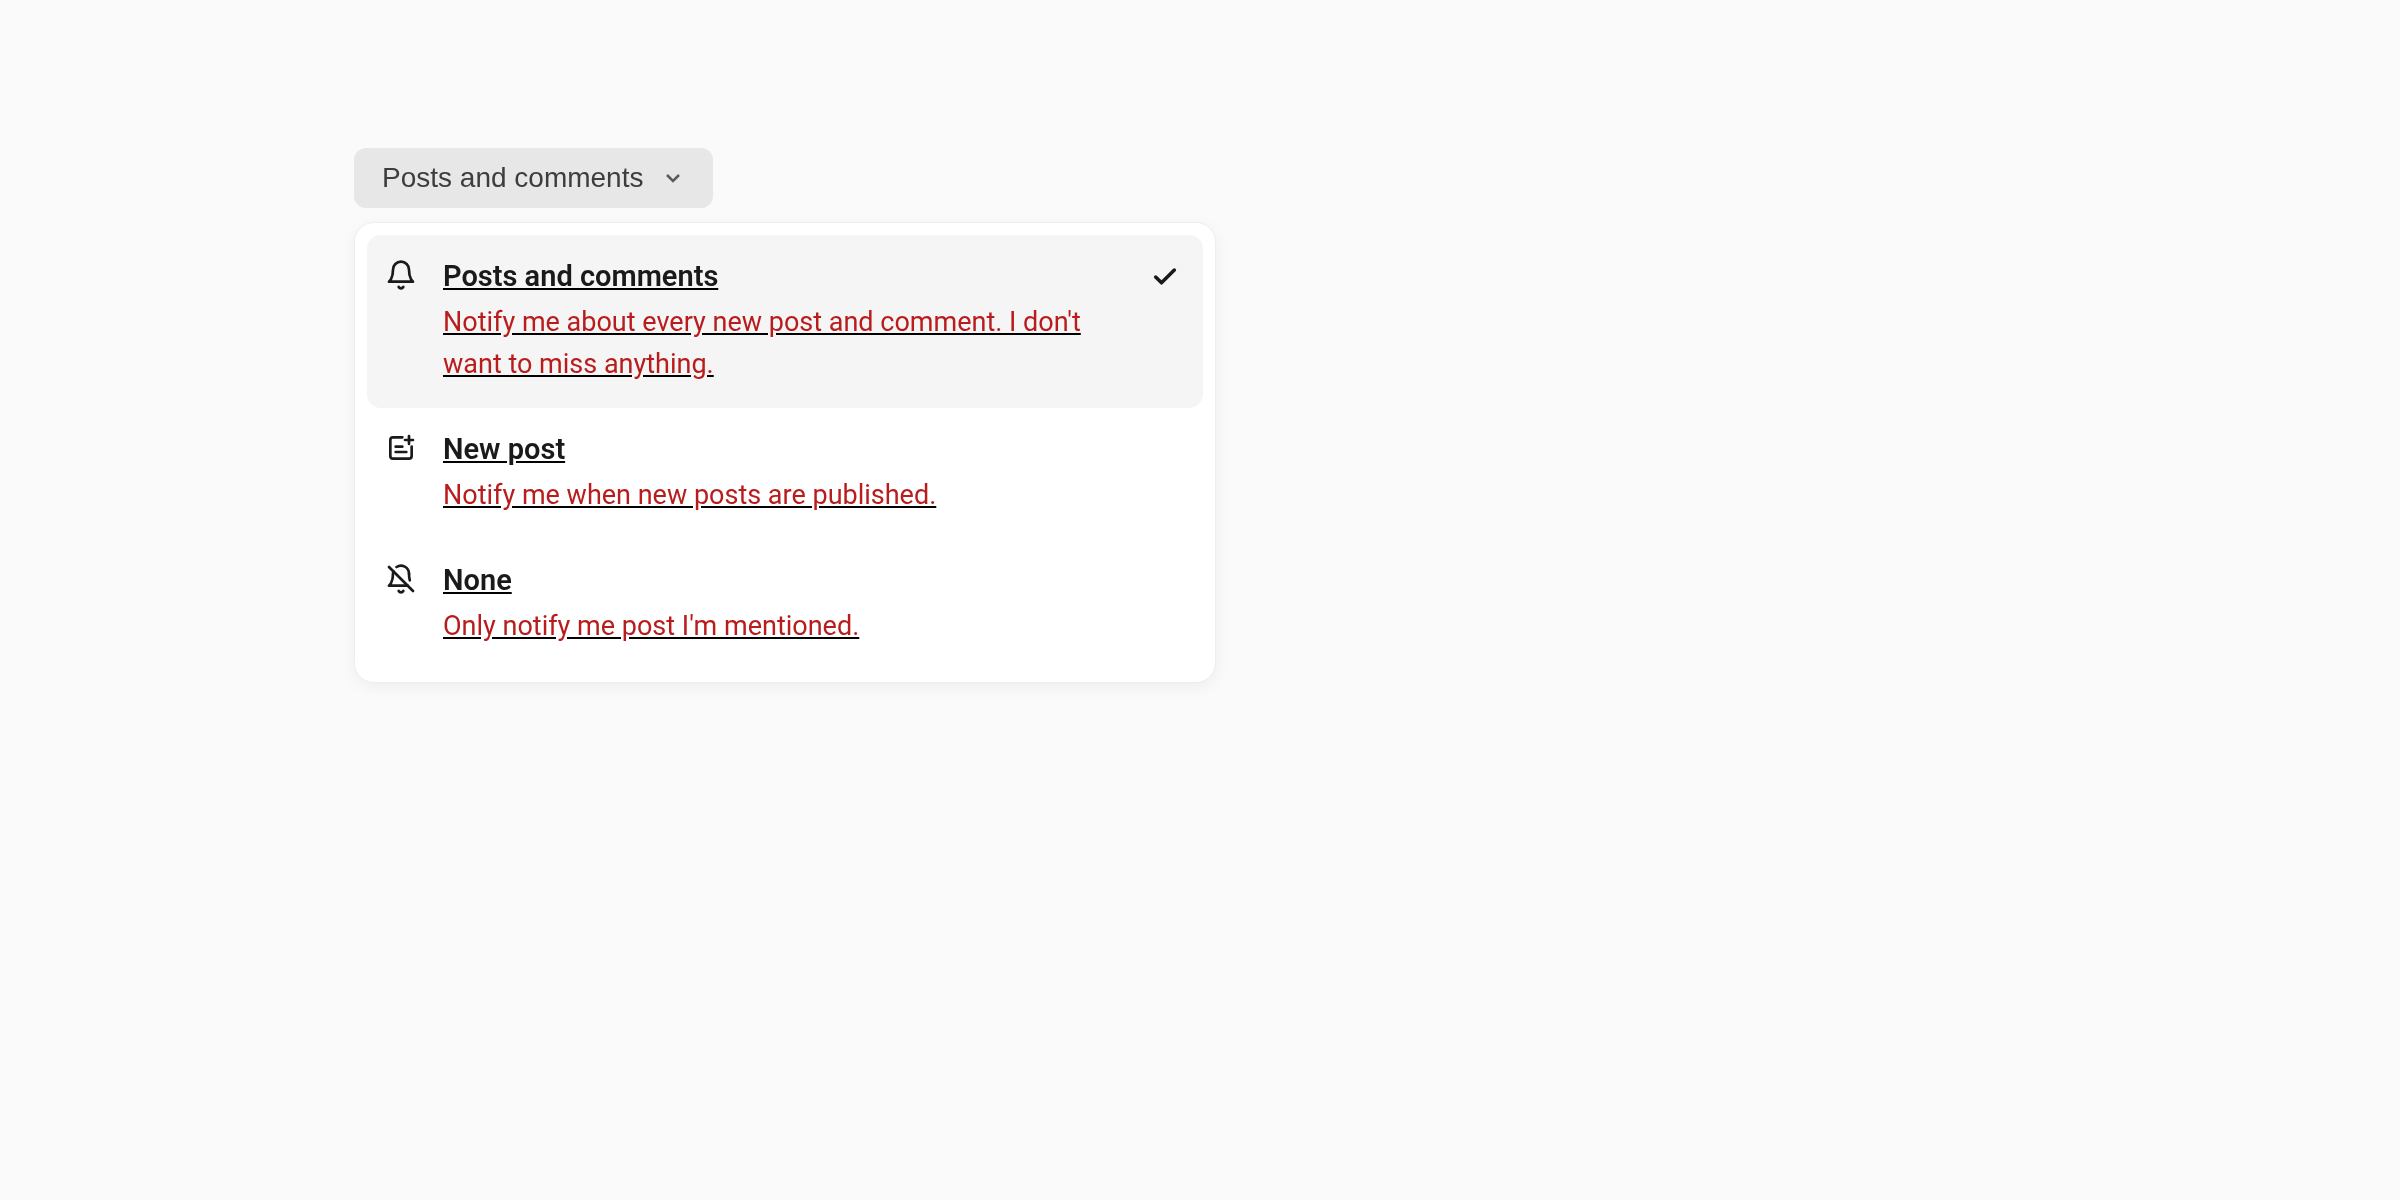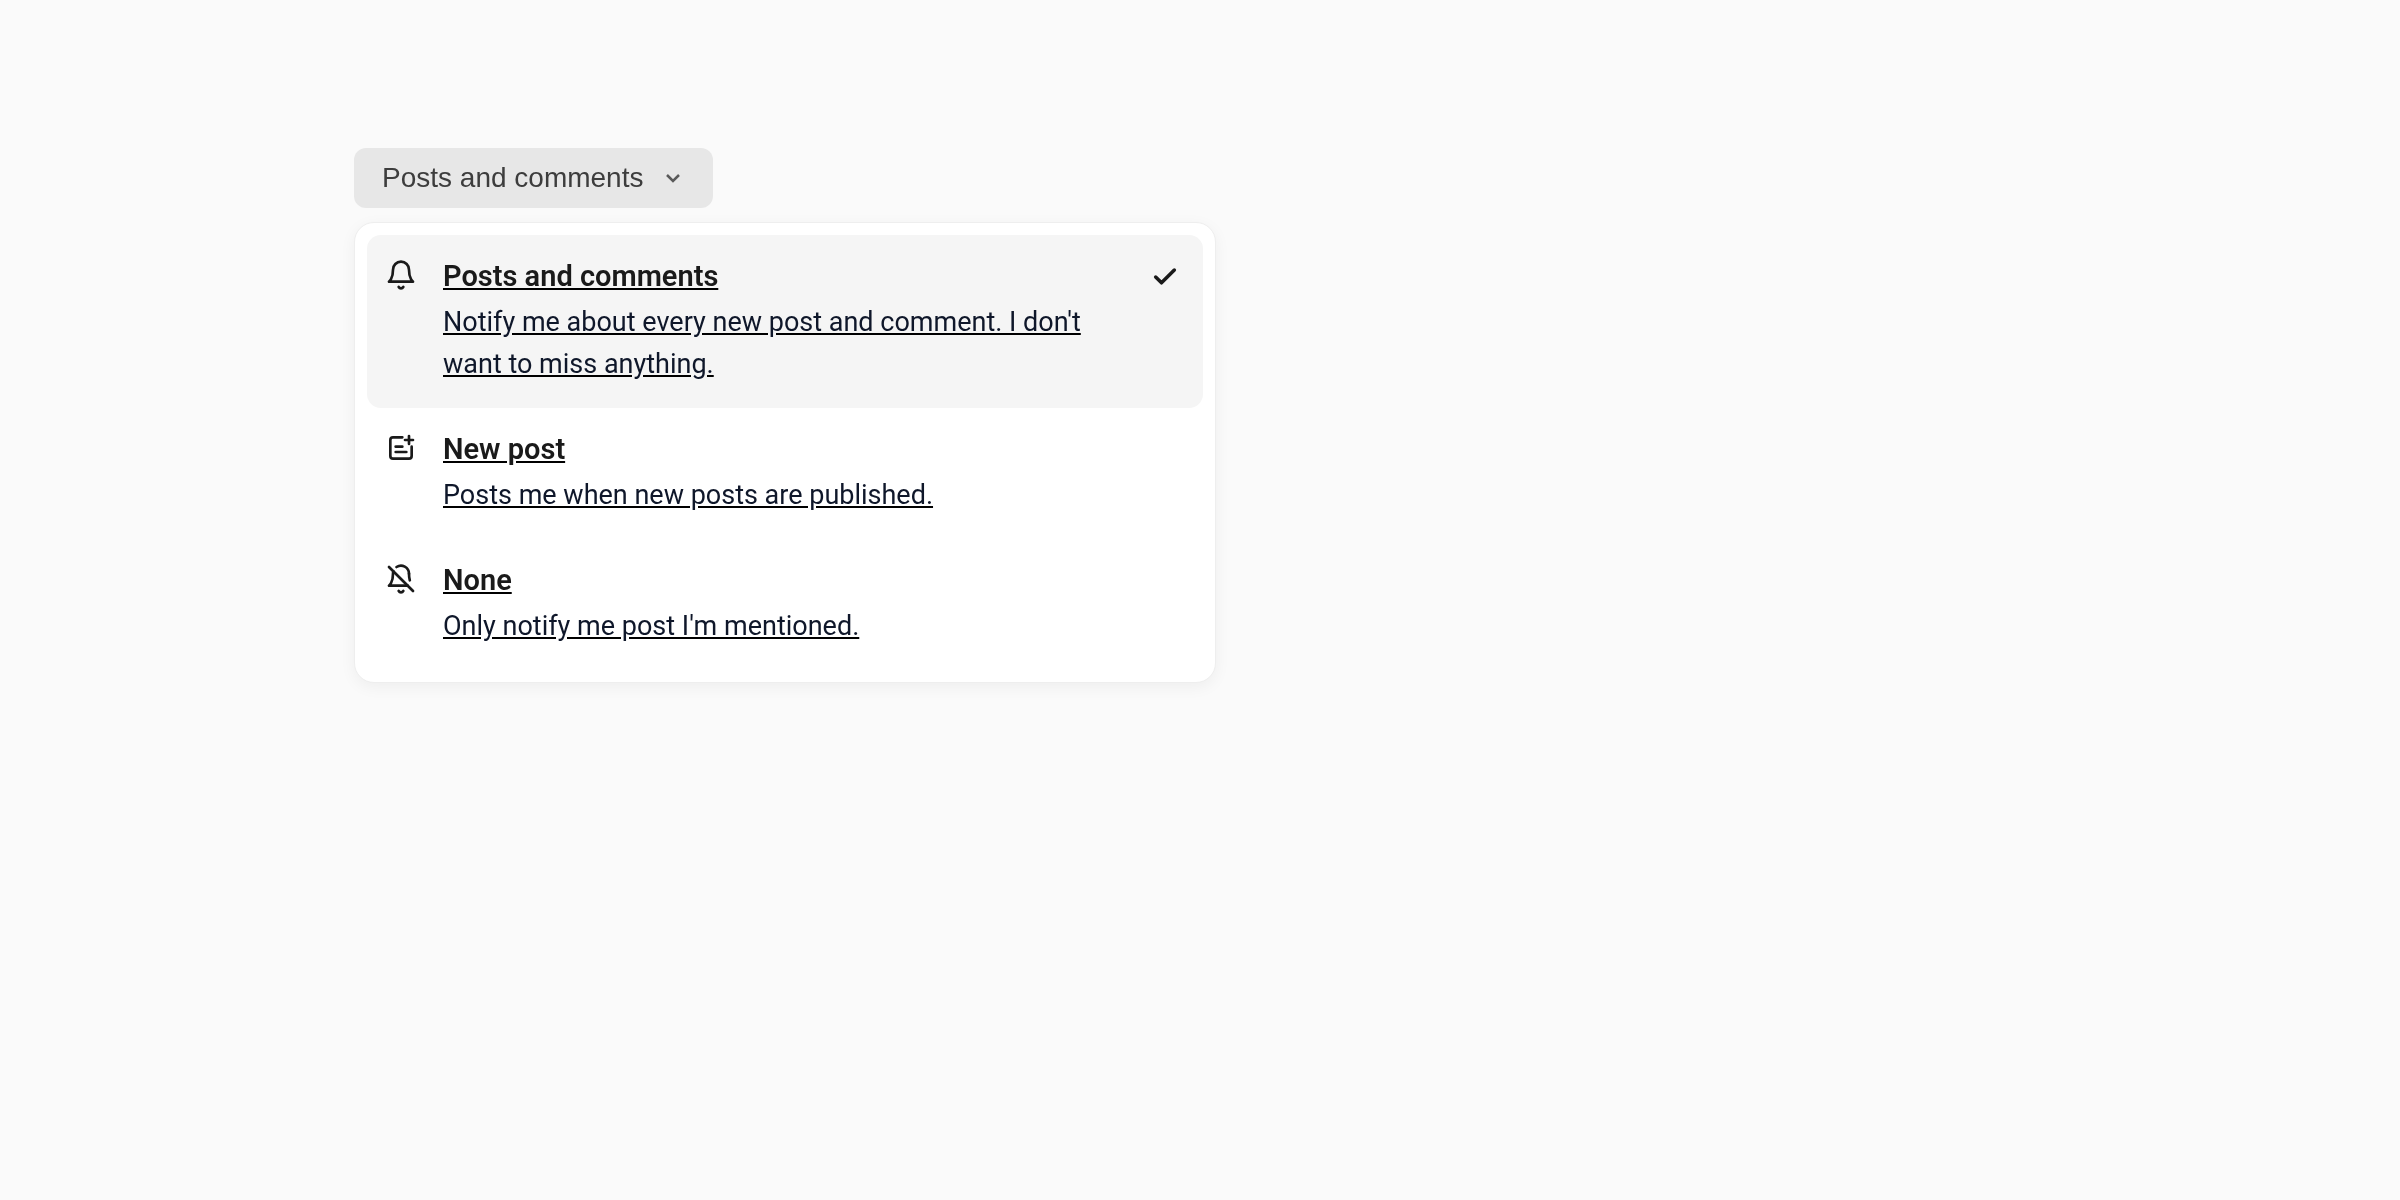--- a/index.html
+++ b/index.html
@@ -93,21 +93,21 @@
     
     .option-title {
       font-size: 29px;
       font-weight: 600;
       color: #1a1a1a;
       line-height: 1.35;
     }
     
     .option-description {
       font-size: 27px;
-      color: #0f172a;
+      color: #b91c1c;
       line-height: 1.55;
       font-weight: 400;
     }
     
     .check-icon {
       width: 28px;
       height: 28px;
       flex-shrink: 0;
       margin-top: 6px;
       stroke: #1a1a1a;
@@ -150,21 +150,21 @@
         <svg viewBox="0 0 24 24" stroke-linecap="round" stroke-linejoin="round">
           <path d="M13 4H6a2 2 0 0 0-2 2v12a2 2 0 0 0 2 2h12a2 2 0 0 0 2-2v-7"></path>
           <line x1="8" y1="11" x2="13" y2="11"></line>
           <line x1="8" y1="15" x2="16" y2="15"></line>
           <line x1="18" y1="3" x2="18" y2="9"></line>
           <line x1="15" y1="6" x2="21" y2="6"></line>
         </svg>
       </div>
       <div class="option-content">
         <div class="option-title">New post</div>
-        <div class="option-description">Posts me when new posts are published.</div>
+        <div class="option-description">Notify me when new posts are published.</div>
       </div>
     </div>
 
     <div class="option">
       <div class="option-icon">
         <svg viewBox="0 0 24 24" stroke-linecap="round" stroke-linejoin="round">
           <path d="M13.73 21a2 2 0 0 1-3.46 0"></path>
           <path d="M18.63 13A17.89 17.89 0 0 1 18 8"></path>
           <path d="M6.26 6.26A5.86 5.86 0 0 0 6 8c0 7-3 9-3 9h14"></path>
           <path d="M18 8a6 6 0 0 0-9.33-5"></path>

